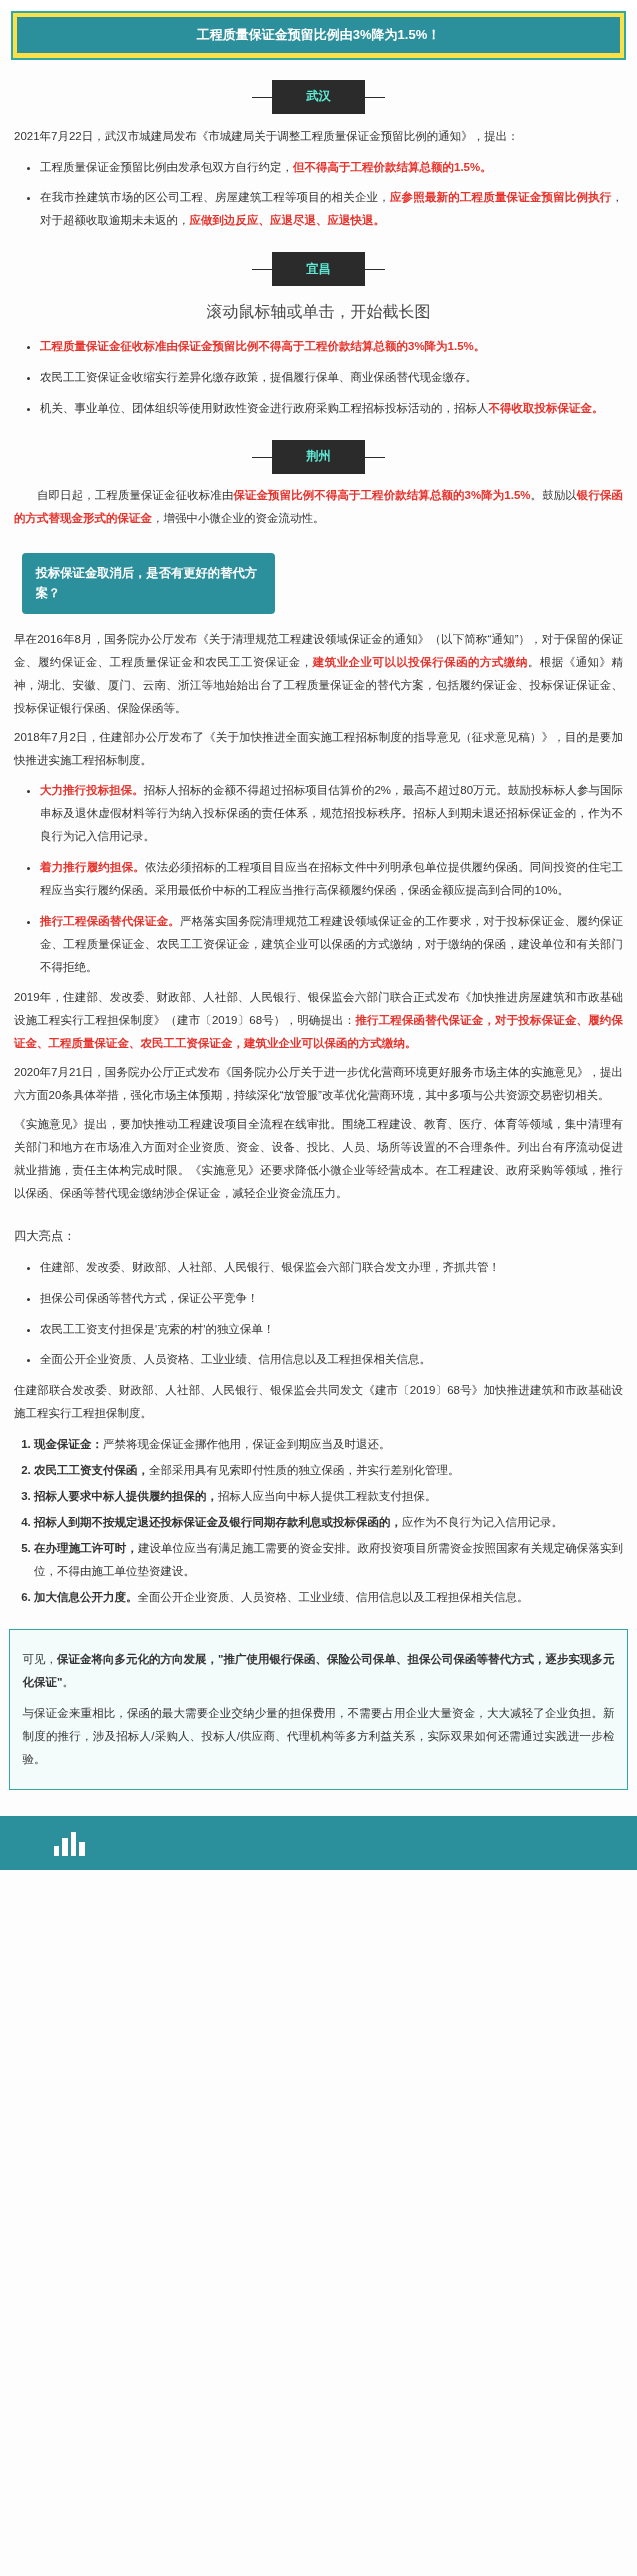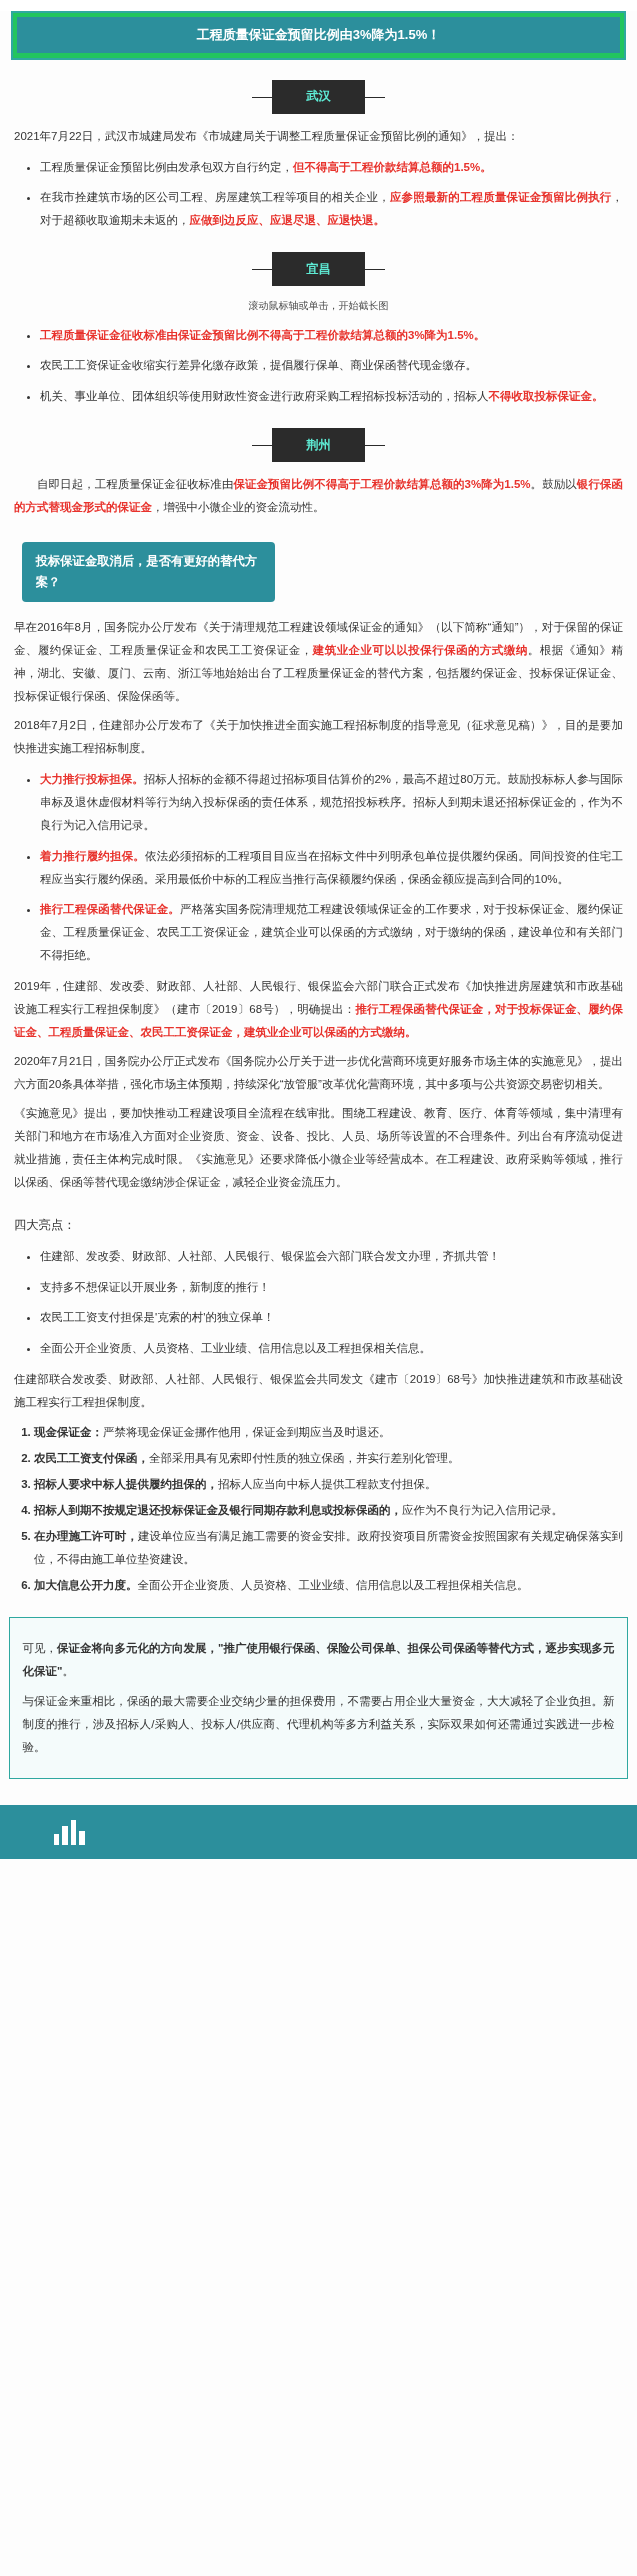--- a/index.html
+++ b/index.html
@@ -19,21 +19,21 @@
     padding: 0 0 0 0;
     position: relative;
   }
   .inner { padding: 0 14px; }
 
   
   .top-banner {
     margin: 10.7px 10.7px 0 10.7px;
     border: 2.3px solid #2fa8a0;
     padding: 4.6px;
-    background: #22c55e;
+    background: #fde047;
   }
   .top-banner-inner {
     background: #2c8f9c;
     color: #ffffff;
     font-weight: bold;
     font-size: 13px;
     text-align: center;
     padding: 7.7px 10.7px;
     line-height: 1.6;
   }
@@ -56,23 +56,22 @@
     width: 20px;
     height: 0.8px;
     background: #2b2b2b;
   }
   .chip:before { left: -20px; }
   .chip:after { right: -20px; }
 
   .scroll-hint {
     text-align: center;
     color: #4a4a4a;
-    font-size: 10px;
+    font-size: 16px;
     margin: 10.7px 0 4.6px 0;
-    font-family: Liberation Mono, monospace;
   }
 
   
   p.para {
     margin: 6px 0;
     text-align: justify;
     line-height: 2.0;
     font-size: 11.5px;
   }
   .indent { text-indent: 2em; }
@@ -223,21 +222,21 @@
     <p class="para">
       <span>2019年，住建部、发改委、财政部、人社部、人民银行、银保监会六部门联合正式发布《加快推进房屋建筑和市政基础设施工程实行工程担保制度》（建市〔2019〕68号），明确提出：</span><span class="redb">推行工程保函替代保证金，对于投标保证金、履约保证金、工程质量保证金、农民工工资保证金，建筑业企业可以保函的方式缴纳。</span>
     </p>
 
     <p class="para">2020年7月21日，国务院办公厅正式发布《国务院办公厅关于进一步优化营商环境更好服务市场主体的实施意见》，提出六方面20条具体举措，强化市场主体预期，持续深化“放管服”改革优化营商环境，其中多项与公共资源交易密切相关。</p>
     <p class="para">《实施意见》提出，要加快推动工程建设项目全流程在线审批。围绕工程建设、教育、医疗、体育等领域，集中清理有关部门和地方在市场准入方面对企业资质、资金、设备、投比、人员、场所等设置的不合理条件。列出台有序流动促进就业措施，责任主体构完成时限。《实施意见》还要求降低小微企业等经营成本。在工程建设、政府采购等领域，推行以保函、保函等替代现金缴纳涉企保证金，减轻企业资金流压力。</p>
 
     <div class="four-title">四大亮点：</div>
     <ul class="bullets">
       <li>住建部、发改委、财政部、人社部、人民银行、银保监会六部门联合发文办理，齐抓共管！</li>
-      <li>支持多不想保证以开展业务，新制度的推行！</li>
+      <li>担保公司保函等替代方式，保证公平竞争！</li>
       <li>农民工工资支付担保是'克索的村'的独立保单！</li>
       <li>全面公开企业资质、人员资格、工业业绩、信用信息以及工程担保相关信息。</li>
     </ul>
 
     <p class="para">住建部联合发改委、财政部、人社部、人民银行、银保监会共同发文《建市〔2019〕68号》加快推进建筑和市政基础设施工程实行工程担保制度。</p>
     <ol class="numlist">
       <li>
         <span>现金保证金：</span><span class="norm">严禁将现金保证金挪作他用，保证金到期应当及时退还。</span>
       </li>
       <li>

